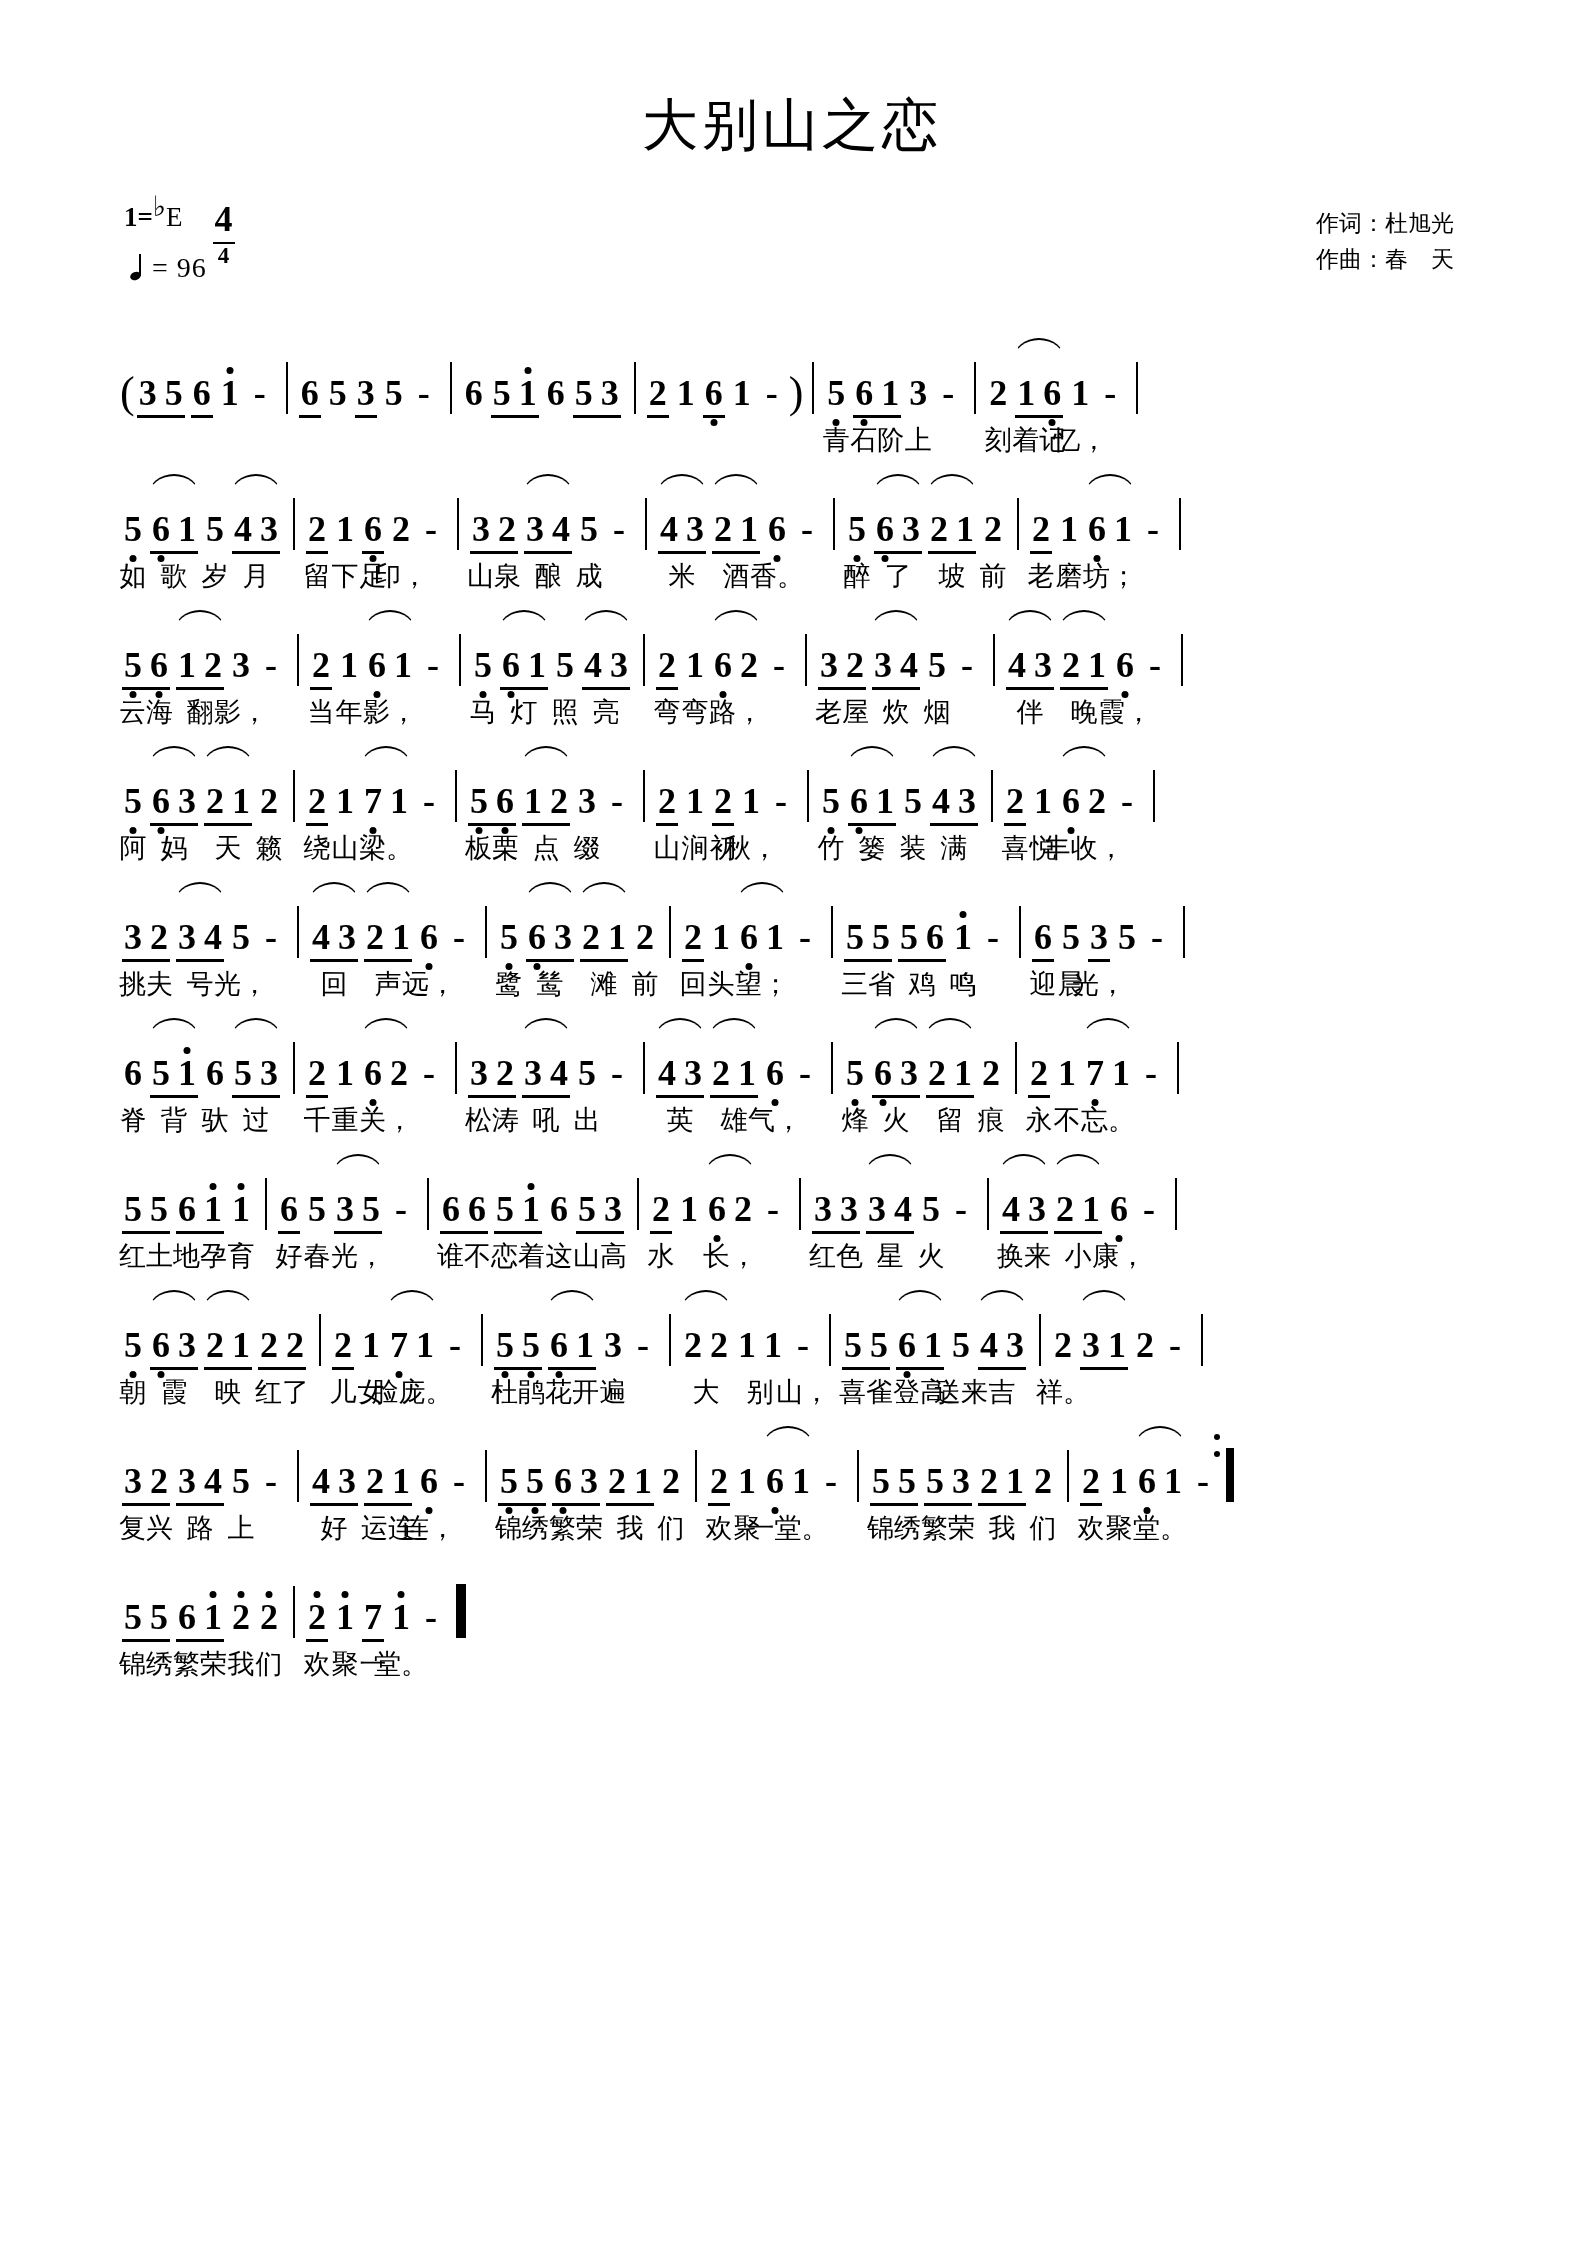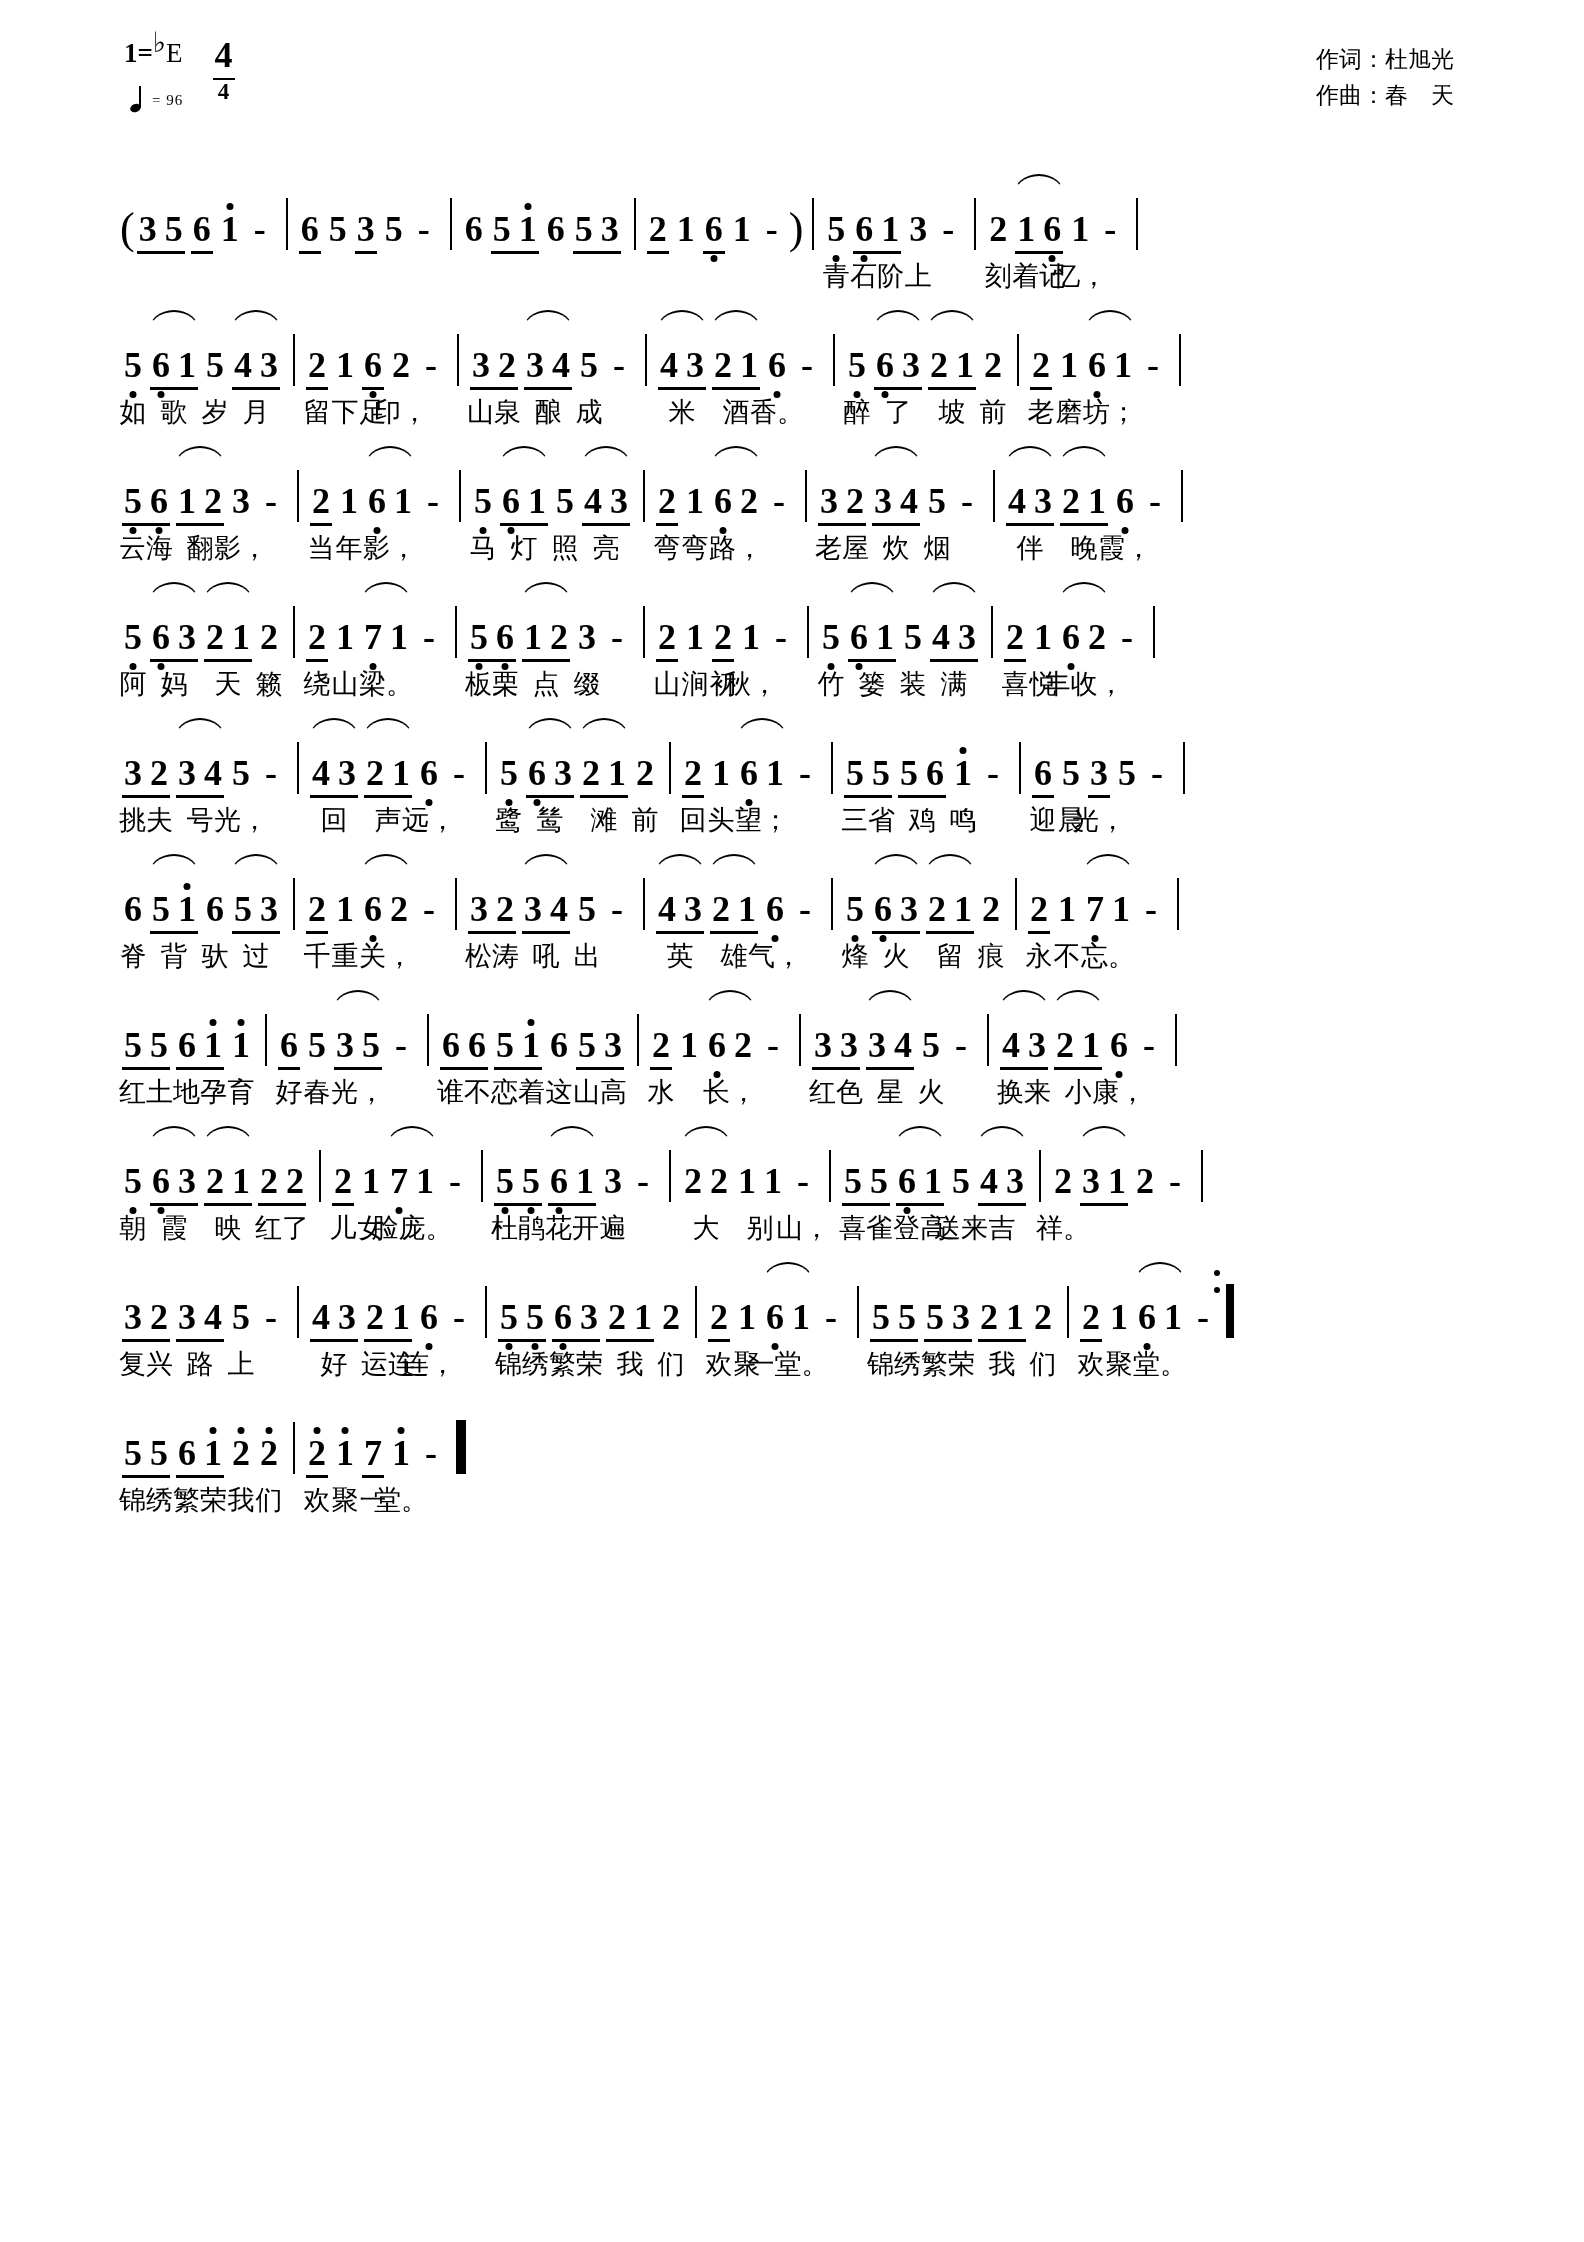--- a/index.html
+++ b/index.html
@@ -106,21 +106,21 @@
     background: #000;
     border-radius: 50%;
     transform: rotate(-22deg);
   }
   .quarter-note .stem {
     position: absolute;
     left: 9px; bottom: 4px;
     width: 2px; height: 22px;
     background: #000;
   }
-  .tempo-val { font-size: 15px; letter-spacing: 1px; }
+  .tempo-val { font-size: 28px; letter-spacing: 1px; }
 
   .credits {
     position: absolute;
     right: 130px;
     top: 6px;
     text-align: left;
     font-size: 23px;
     line-height: 36px;
     font-family: "Liberation Serif", "DejaVu Serif", serif;
   }
@@ -267,20 +267,21 @@
     font-family: "Liberation Serif", "DejaVu Serif", serif;
     display: inline-block;
     padding-bottom: 2px;
   }
 </style>
 </head>
 <body>
 
 <div class="sheet">
 
+  <h1 class="title">大别山之恋</h1>
 
   <div class="header-row">
     <div class="keyblock">
       <div class="key-line1">
         <span class="key-1">1</span>
         <span class="key-eq">=</span>
         <span class="key-flat">♭</span>
         <span class="key-letter">E</span>
         <span class="timesig">
           <span class="num">4</span>

